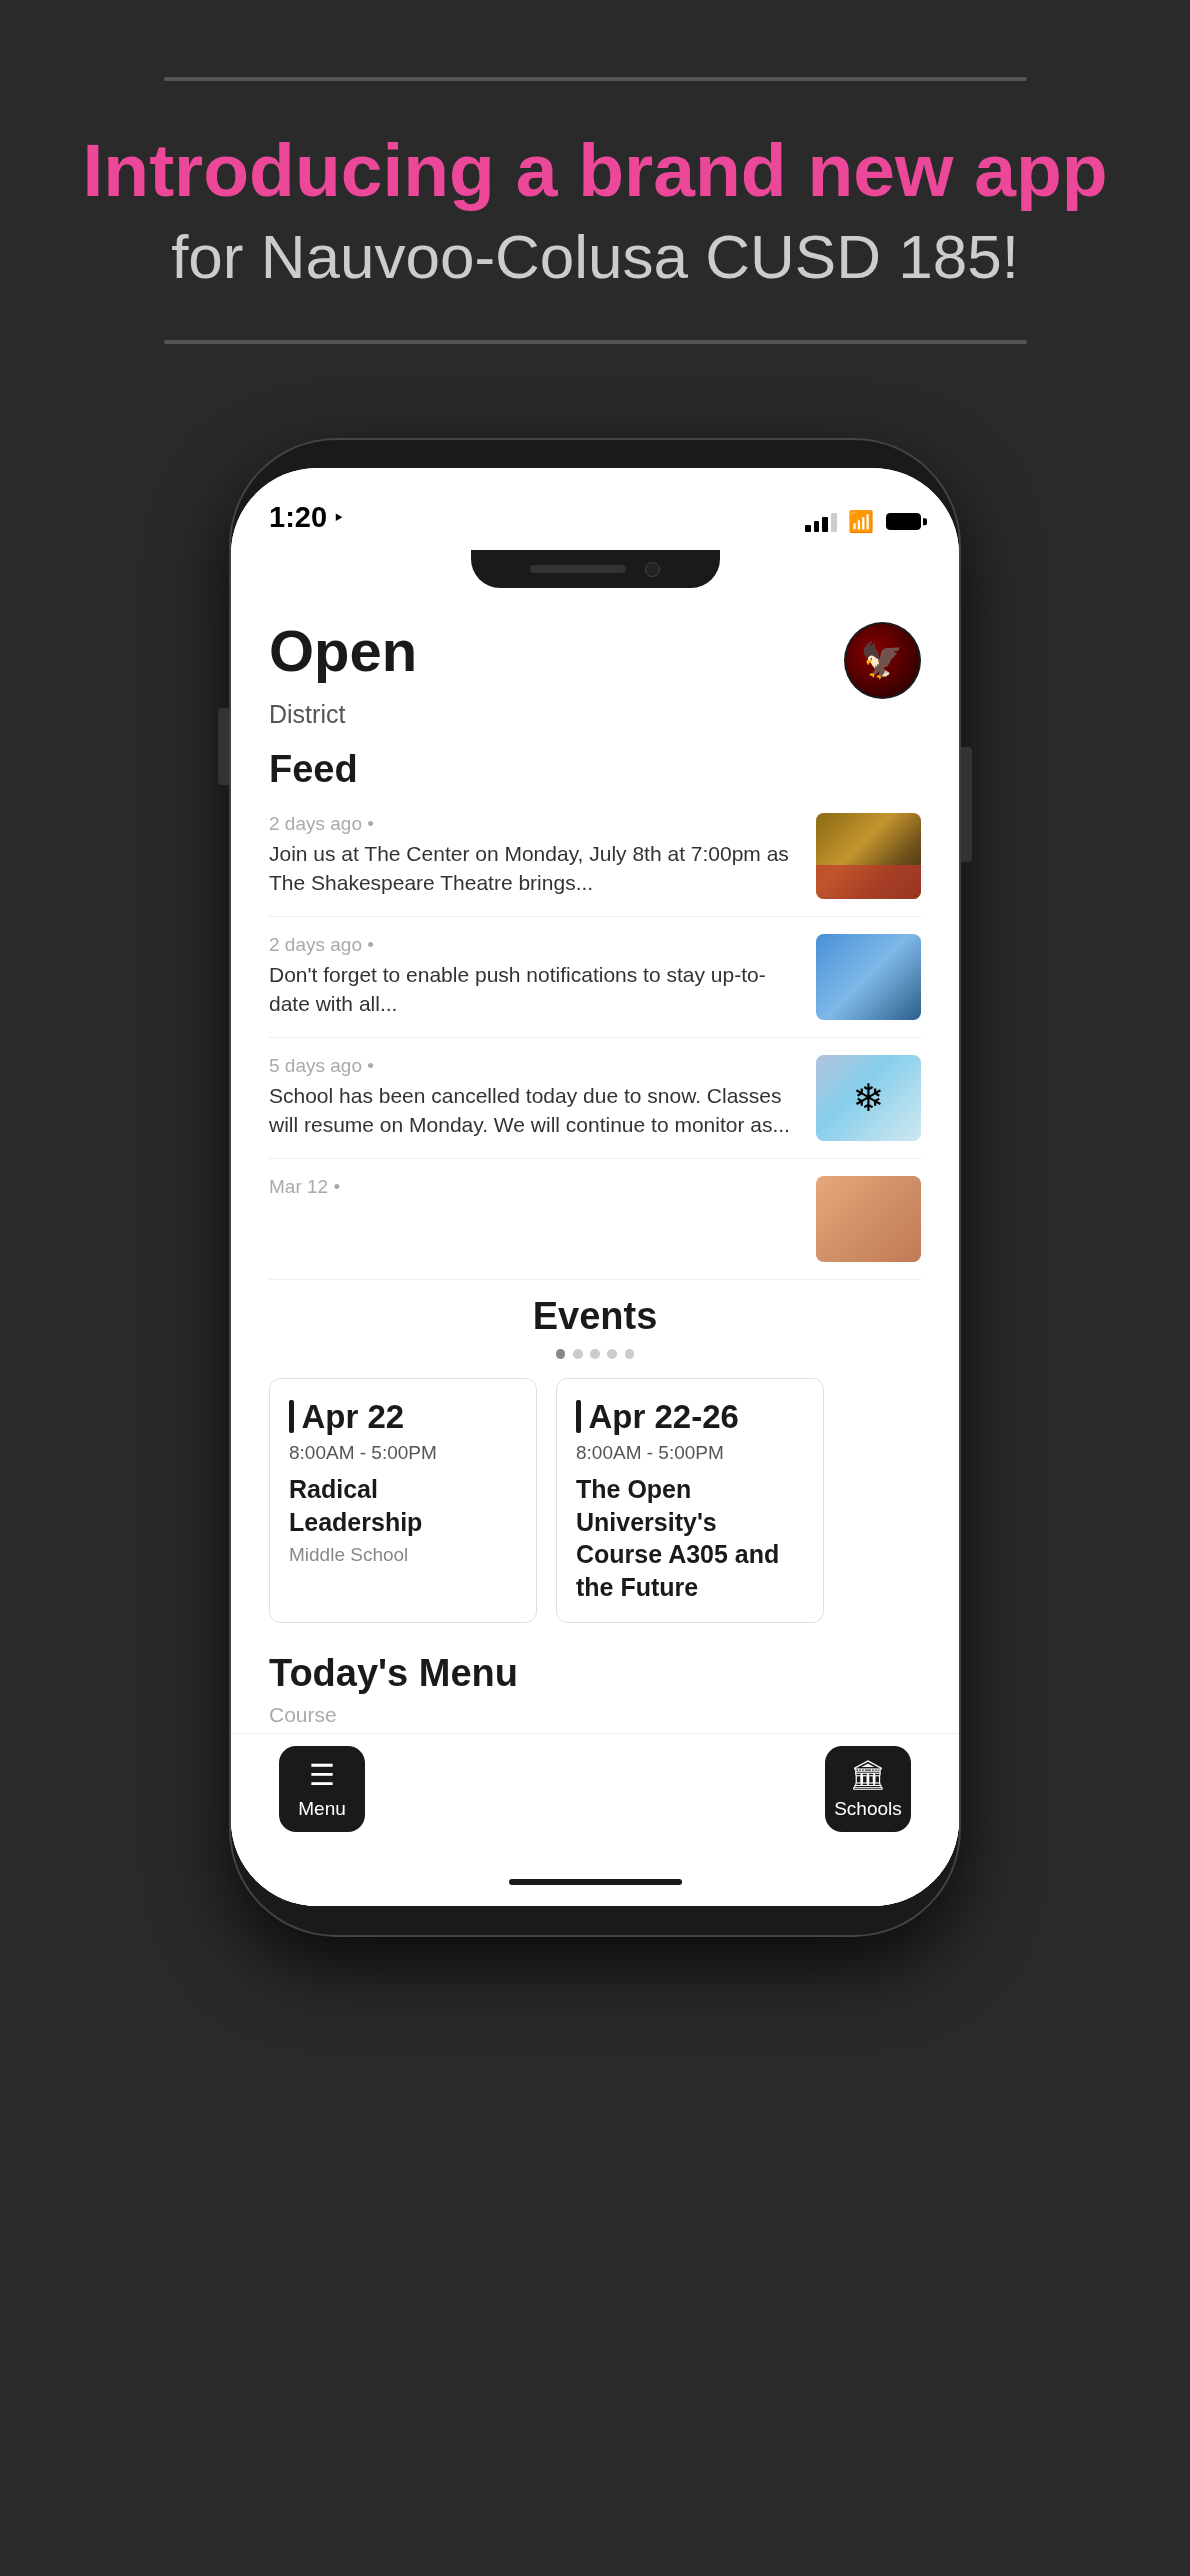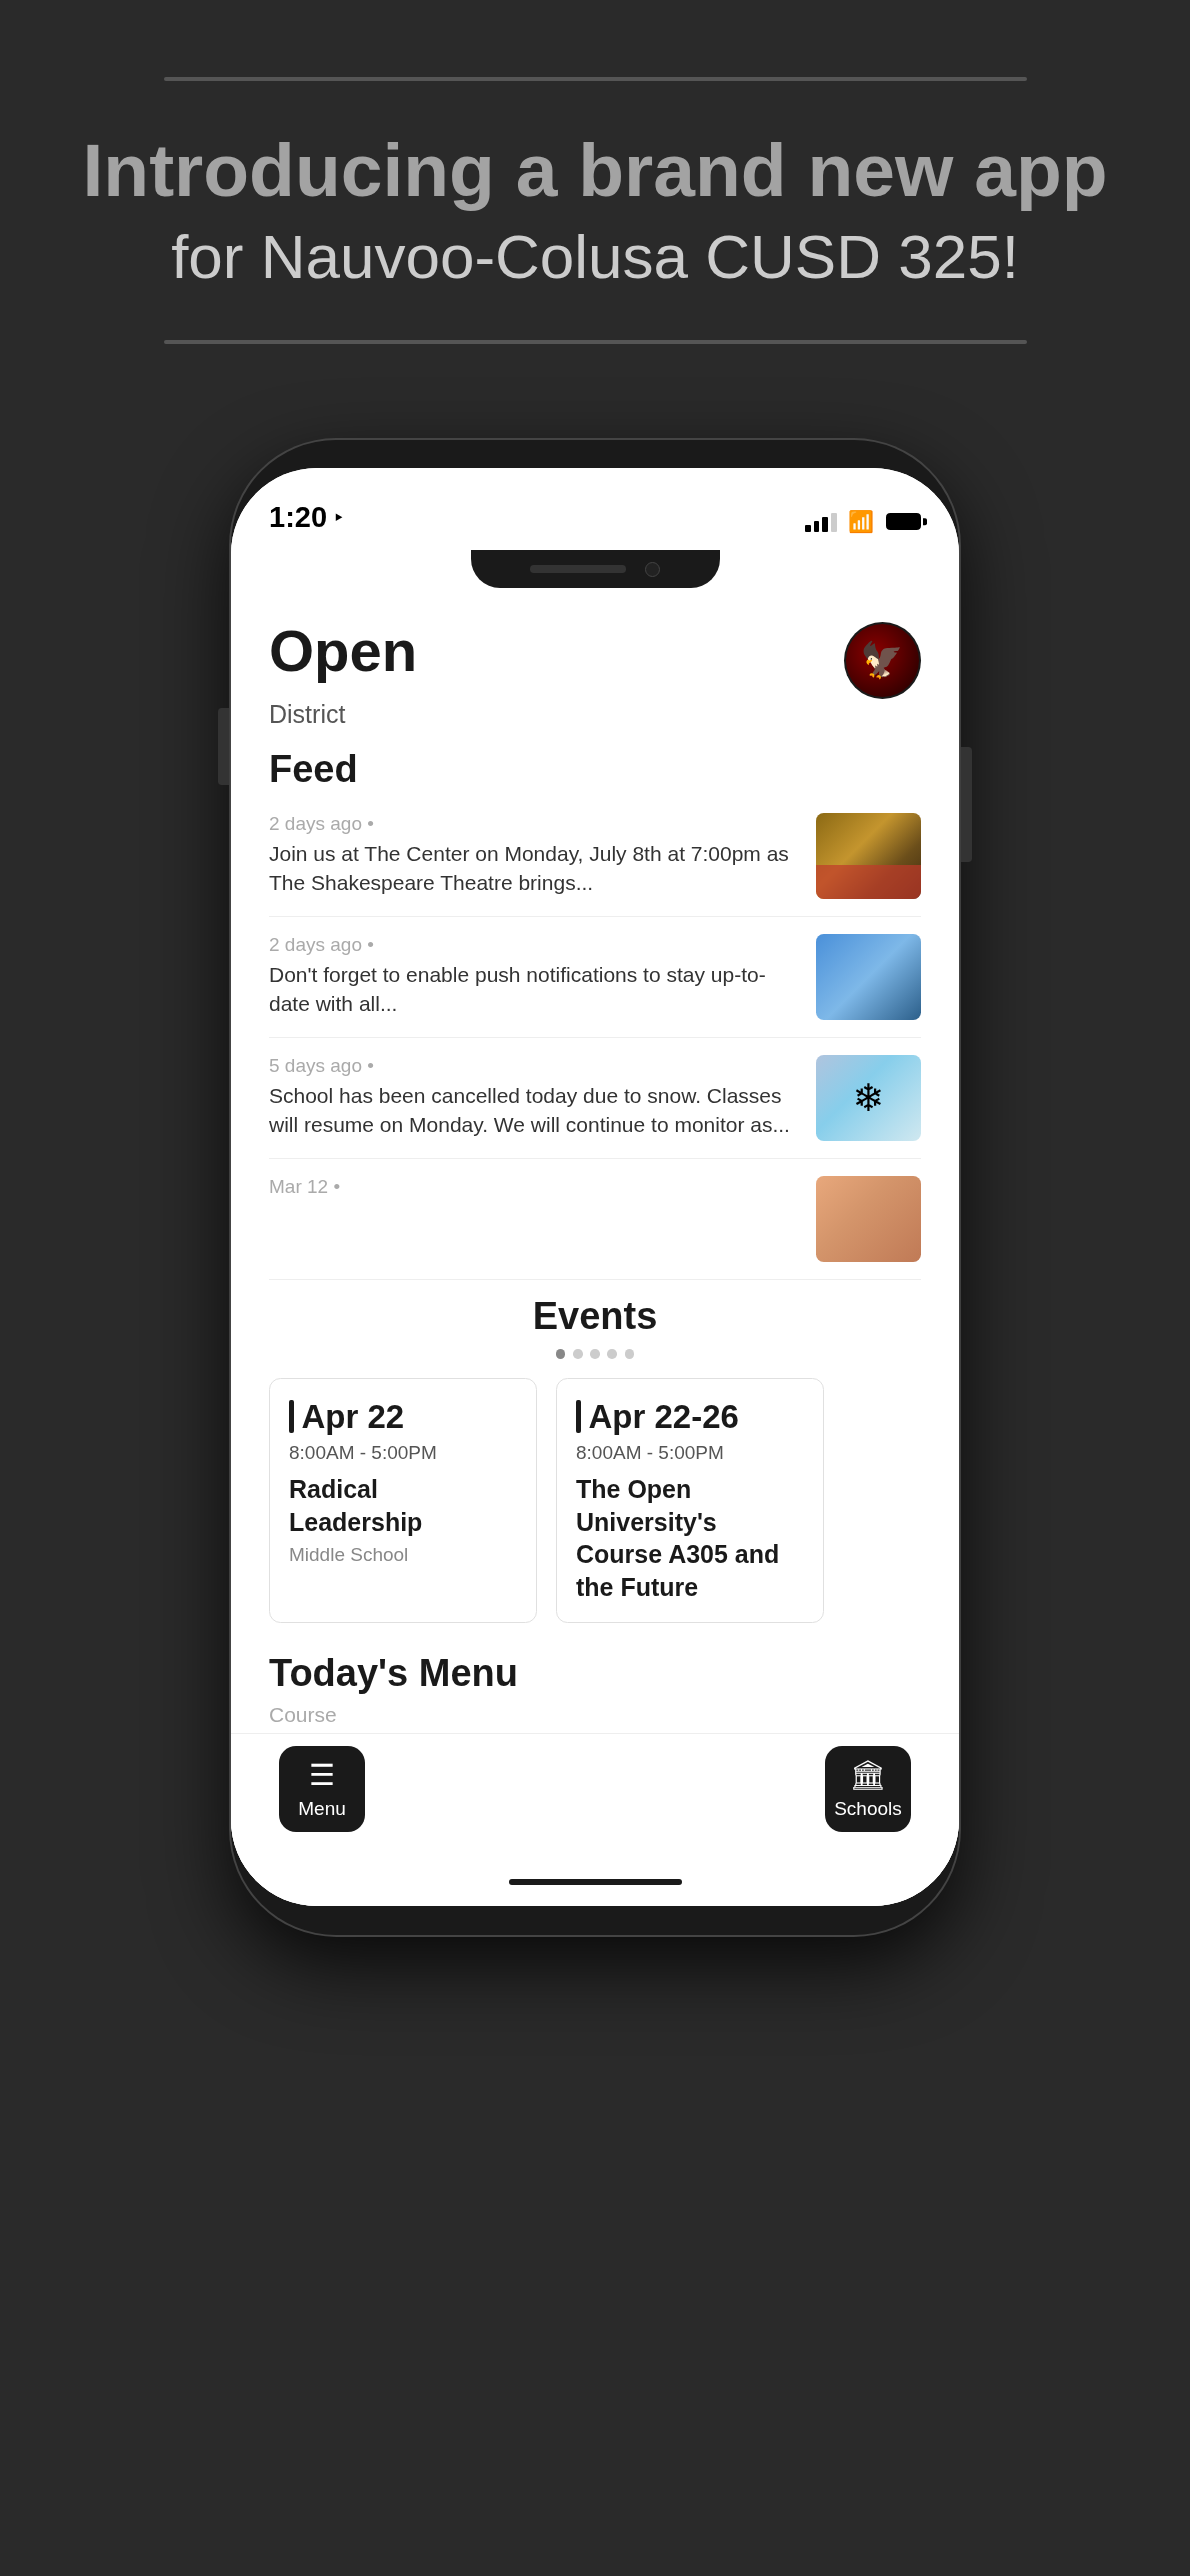--- a/index.html
+++ b/index.html
@@ -33,21 +33,21 @@
 
     .divider-bottom {
       width: 863px;
       height: 3.8px;
       background: #555;
       border-radius: 1.9px;
       margin-top: 48px;
     }
 
     .headline {
-      color: #a3a3a3;
+      color: #ec4899;
       font-size: 75px;
       font-weight: 900;
       text-align: center;
       line-height: 1.1;
     }
 
     .subheadline {
       color: #ccc;
       font-size: 62px;
       font-weight: 400;
@@ -517,21 +517,21 @@
       background: #1a1a1a;
       border-radius: 2.9px;
     }
   </style>
 </head>
 <body>
 
 <div class="header-section">
   <div class="divider"></div>
   <h1 class="headline">Introducing a brand new app</h1>
-  <p class="subheadline">for Nauvoo-Colusa CUSD 325!</p>
+  <p class="subheadline">for Nauvoo-Colusa CUSD 185!</p>
   <div class="divider-bottom"></div>
 </div>
 
 <div class="phone-wrapper">
   <div class="phone-outer">
     <div class="phone-screen">
 
       <div class="status-bar">
         <div class="status-time">
           <span>1:20</span>

